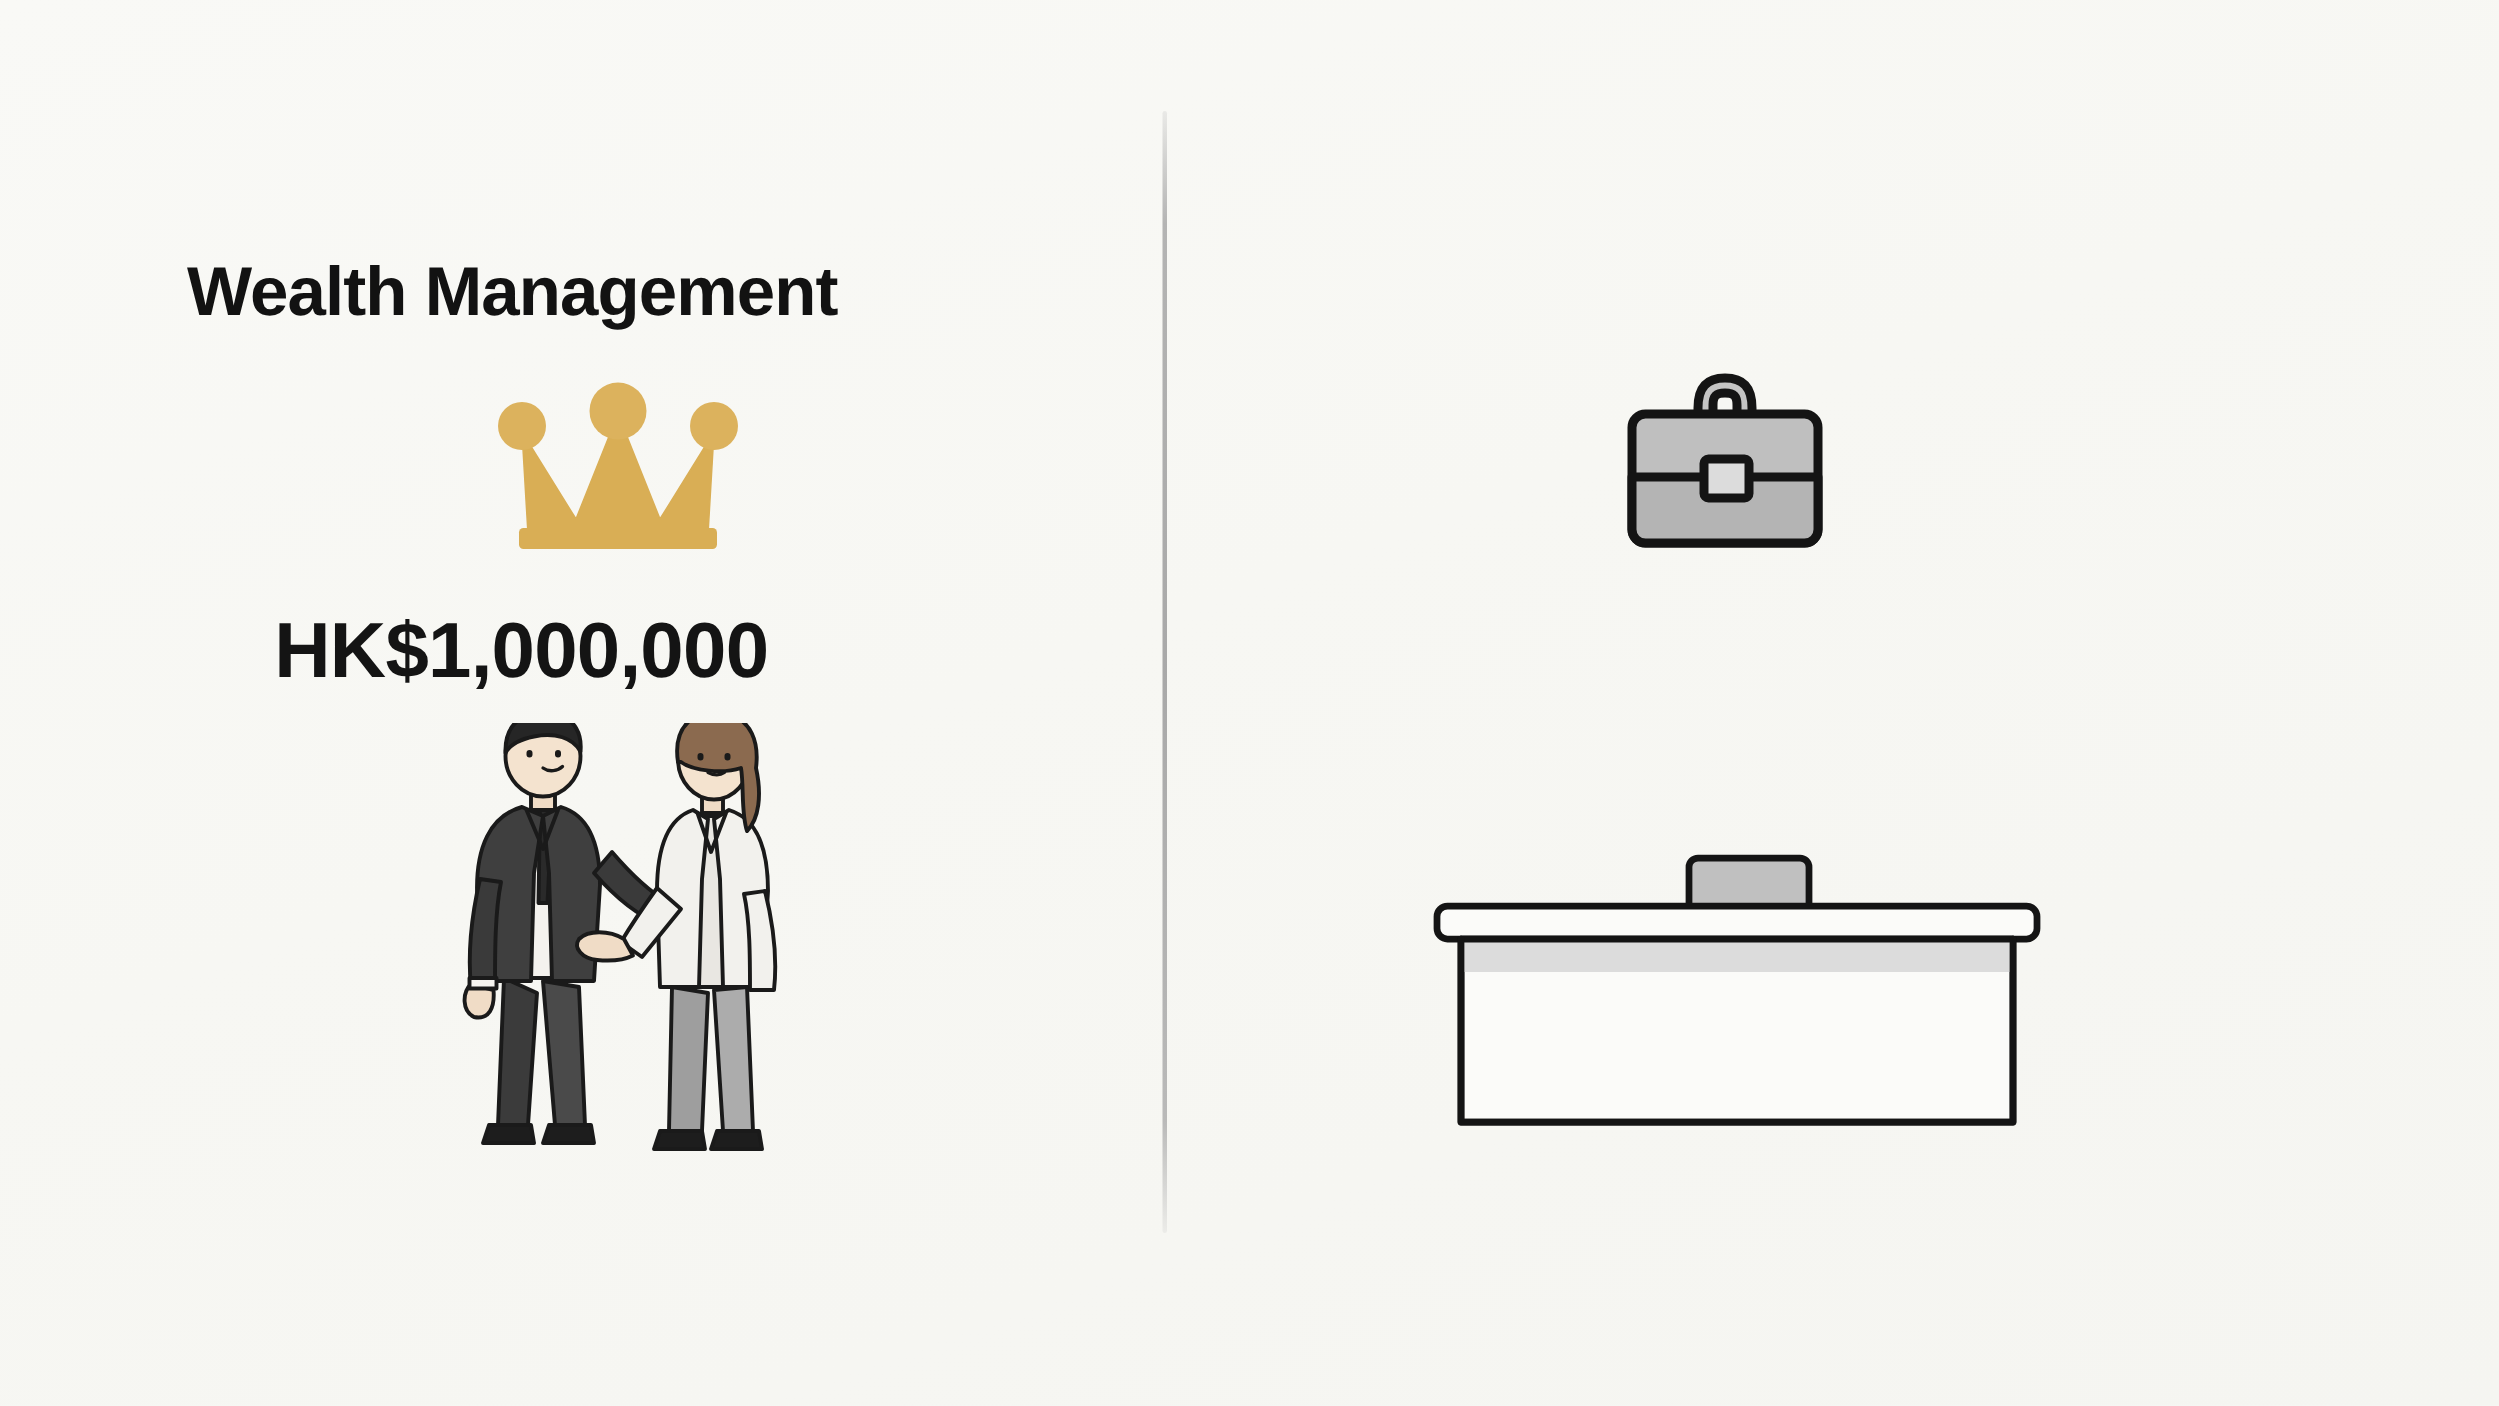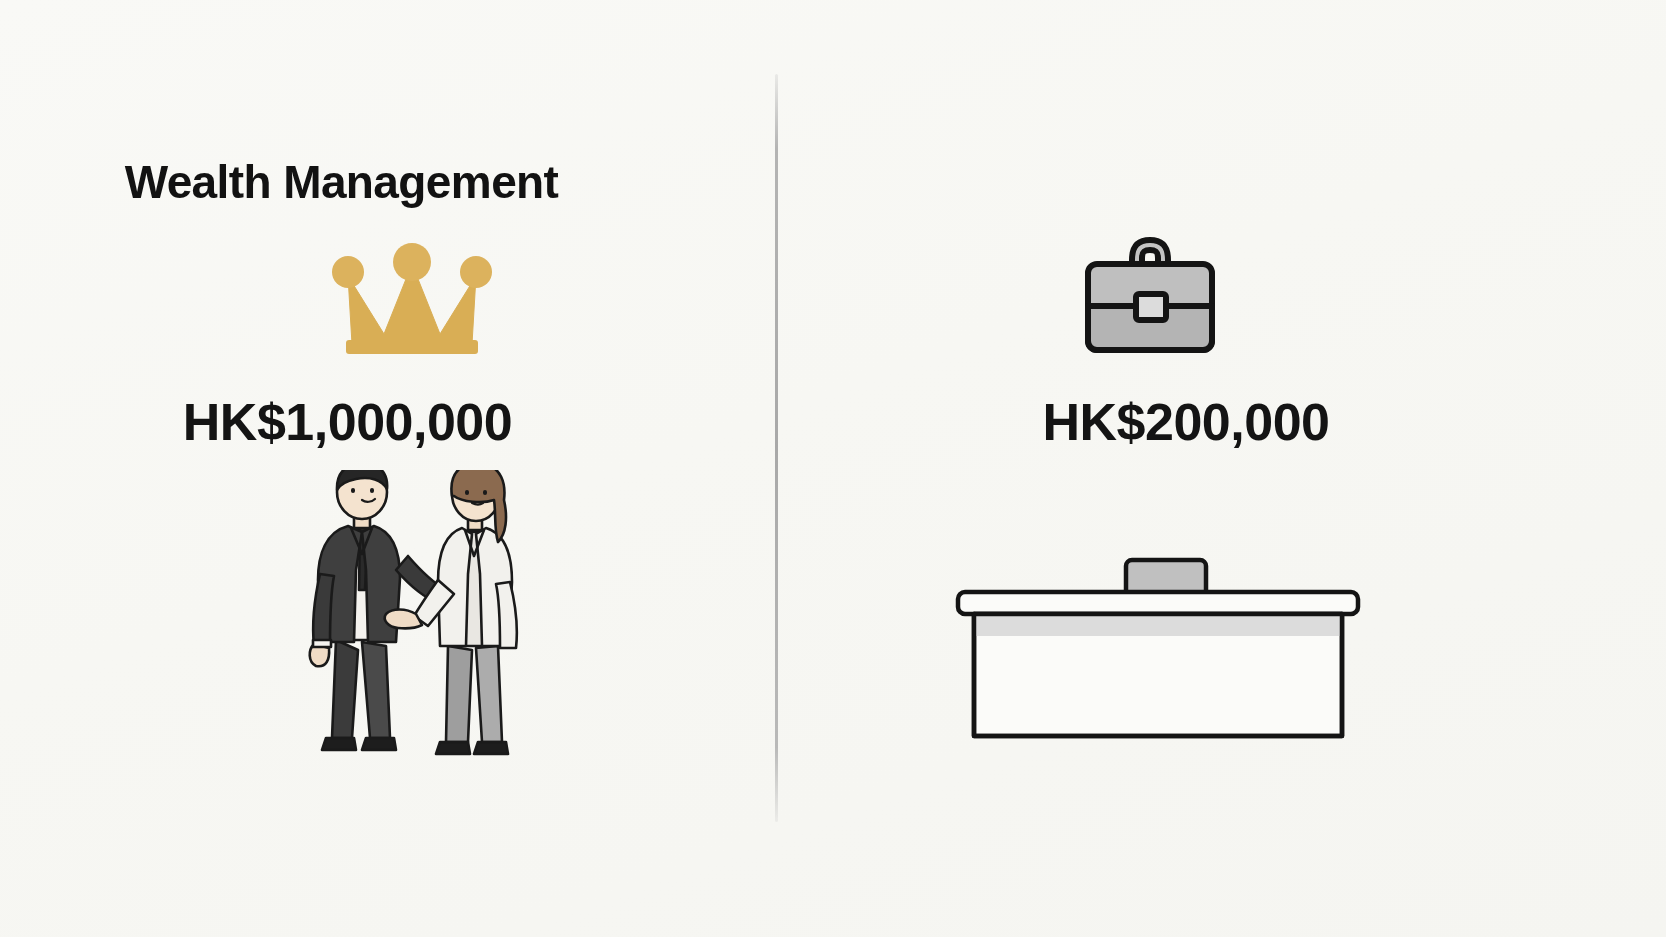--- a/index.html
+++ b/index.html
@@ -28,21 +28,21 @@
     background: linear-gradient(to bottom,
         rgba(190,190,190,0.25) 0%,
         rgba(168,168,168,0.85) 10%,
         rgba(160,160,160,0.9) 50%,
         rgba(170,170,170,0.8) 90%,
         rgba(195,195,195,0.2) 100%);
     border-radius: 2px;
   }
   .panel {
     position: absolute;
-    top: 0;
+    top: 12px;
     height: 699px;
   }
   .panel-left  { left: 0;     width: 775px; }
   .panel-right { left: 778px; width: 888px; }
 
   .panel-title {
     position: absolute;
     width: 100%;
     text-align: center;
     color: #121212;
@@ -205,21 +205,20 @@
           <path d="M 8 74 L 132 74" fill="none" stroke-width="5"></path>
 
           <path d="M 8 74 L 132 74 L 132 109 C 132 114 128 118 123 118
                    L 17 118 C 12 118 8 114 8 109 Z" fill="#b4b4b4"></path>
 
           <rect x="56" y="62" width="30" height="26" rx="3" fill="#dcdcdc"></rect>
         </g>
       </svg>
     </div>
 
-    <div class="amount">HK$200,000</div>
 
     <div class="icon-slot counter-slot">
       <svg viewBox="0 0 420 220" xmlns="http://www.w3.org/2000/svg">
         <g stroke="#141414" stroke-width="4.5" stroke-linejoin="round" stroke-linecap="round">
 
           <rect x="178" y="20" width="80" height="36" rx="6" fill="#c0c0c0"></rect>
 
           <rect x="10" y="52" width="400" height="22" rx="7" fill="#fbfbf9"></rect>
 
           <path d="M 26 74 L 394 74 L 394 196 L 26 196 Z" fill="#fbfbf9"></path>

